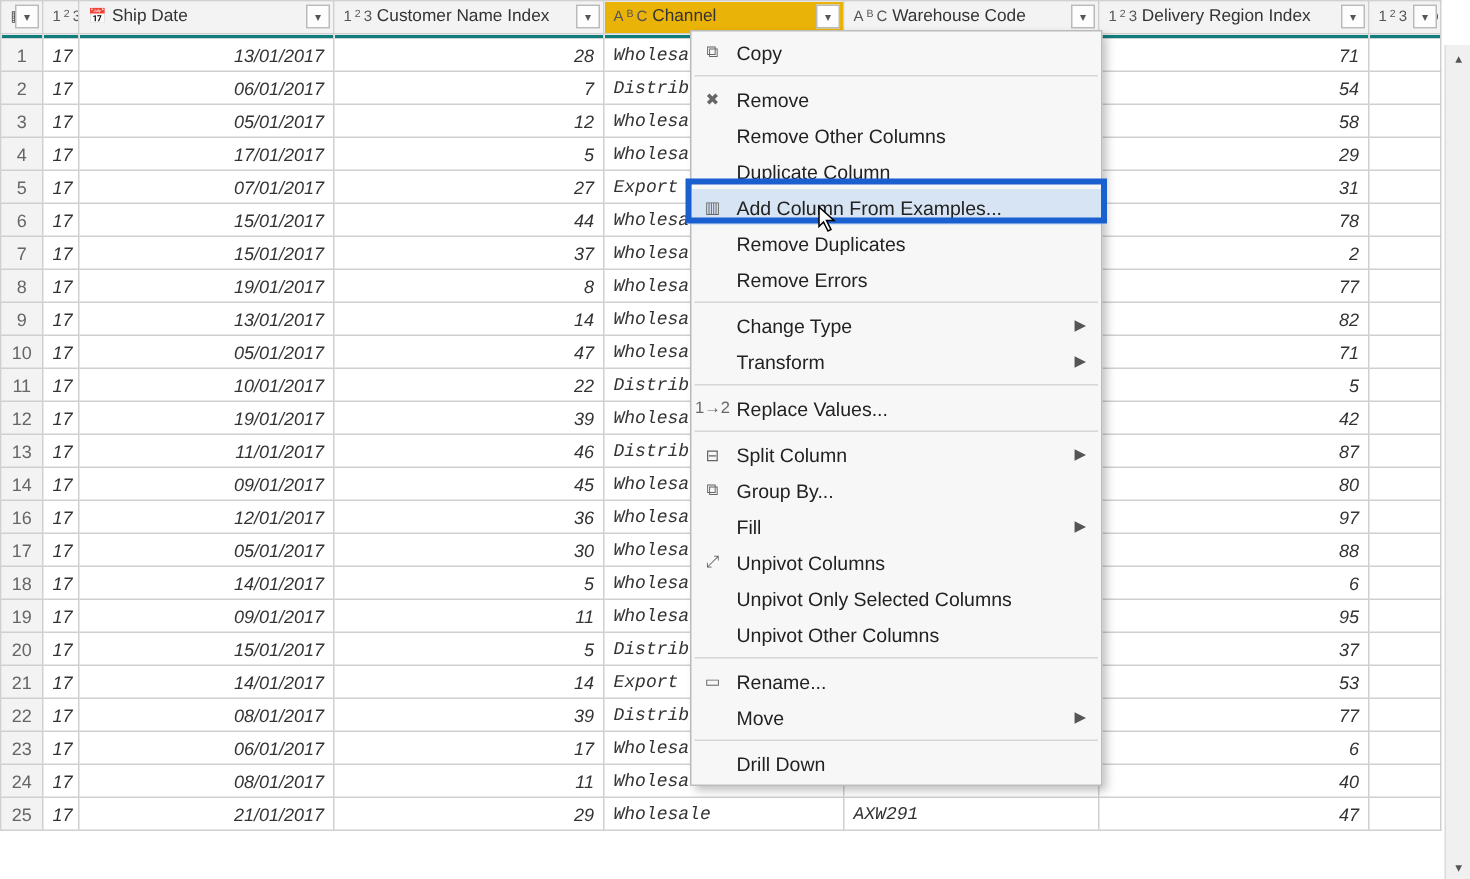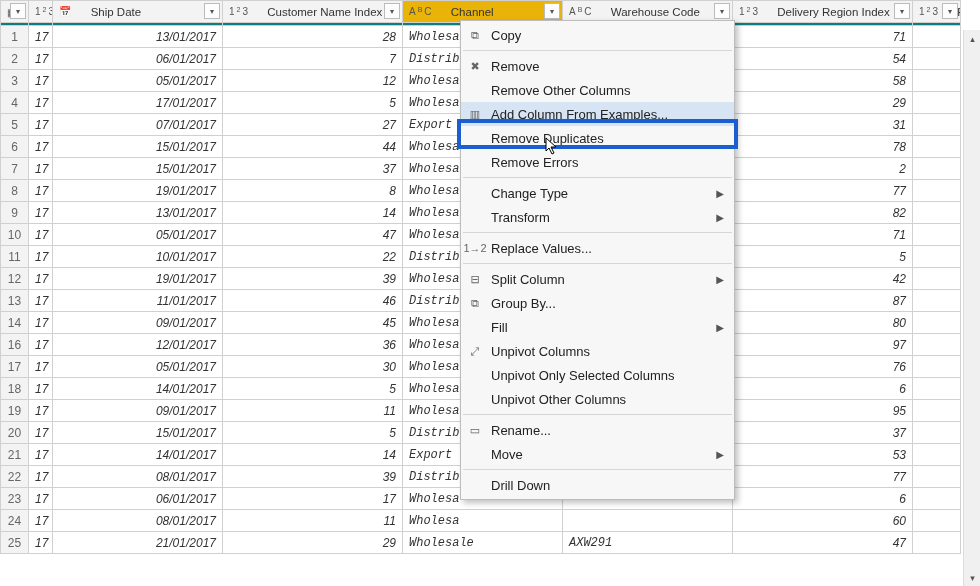--- a/index.html
+++ b/index.html
@@ -50,21 +50,21 @@
     text-align: center;
     background: #f3f3f3;
     color: #666;
   }
   .num { text-align: right; font-style: italic; color:#333; }
   .txt { font-family: "Consolas","Courier New",monospace; font-style: italic; color:#333; }
   .col-icon {
     display:inline-flex; align-items:flex-start; gap:2px;
     font-size:10px; color:#555; vertical-align: middle;
   }
-  .hdr-label { vertical-align: middle; margin-left: 16px; }
+  .hdr-label { vertical-align: middle; }
   .hdr-drop {
     position:absolute; right:2px; top:2px;
     width:16px; height:16px; border:1px solid #bbb;
     display:flex; align-items:center; justify-content:center;
     font-size:8px; color:#555; background:#fdfdfd;
   }
   
   .ctxmenu {
     position:absolute;
     left:460px; top:20px;
@@ -307,21 +307,21 @@
           <td class="num">97</td>
           <td class="num"></td>
         </tr>
         <tr>
           <td class="rownum">17</td>
           <td class="num">17</td>
           <td class="num">05/01/2017</td>
           <td class="num">30</td>
           <td class="txt">Wholesa</td>
           <td class="txt"></td>
-          <td class="num">76</td>
+          <td class="num">88</td>
           <td class="num"></td>
         </tr>
         <tr>
           <td class="rownum">18</td>
           <td class="num">17</td>
           <td class="num">14/01/2017</td>
           <td class="num">5</td>
           <td class="txt">Wholesa</td>
           <td class="txt"></td>
           <td class="num">6</td>
@@ -377,21 +377,21 @@
           <td class="num">6</td>
           <td class="num"></td>
         </tr>
         <tr>
           <td class="rownum">24</td>
           <td class="num">17</td>
           <td class="num">08/01/2017</td>
           <td class="num">11</td>
           <td class="txt">Wholesa</td>
           <td class="txt"></td>
-          <td class="num">60</td>
+          <td class="num">40</td>
           <td class="num"></td>
         </tr>
         <tr>
           <td class="rownum">25</td>
           <td class="num">17</td>
           <td class="num">21/01/2017</td>
           <td class="num">29</td>
           <td class="txt">Wholesale</td>
           <td class="txt">AXW291</td>
           <td class="num">47</td>
@@ -406,20 +406,23 @@
         <span>Copy</span>
       </div>
       <div class="ctxsep"></div>
       <div class="ctxitem">
         <span class="ctxicon">✖</span>
         <span>Remove</span>
       </div>
       <div class="ctxitem">
         <span>Remove Other Columns</span>
       </div>
+      <div class="ctxitem">
+        <span>Duplicate Column</span>
+      </div>
       <div class="ctxitem highlight">
         <span class="ctxicon">▥</span>
         <span>Add Column From Examples...</span>
       </div>
       <div class="ctxitem">
         <span>Remove Duplicates</span>
       </div>
       <div class="ctxitem">
         <span>Remove Errors</span>
       </div>

